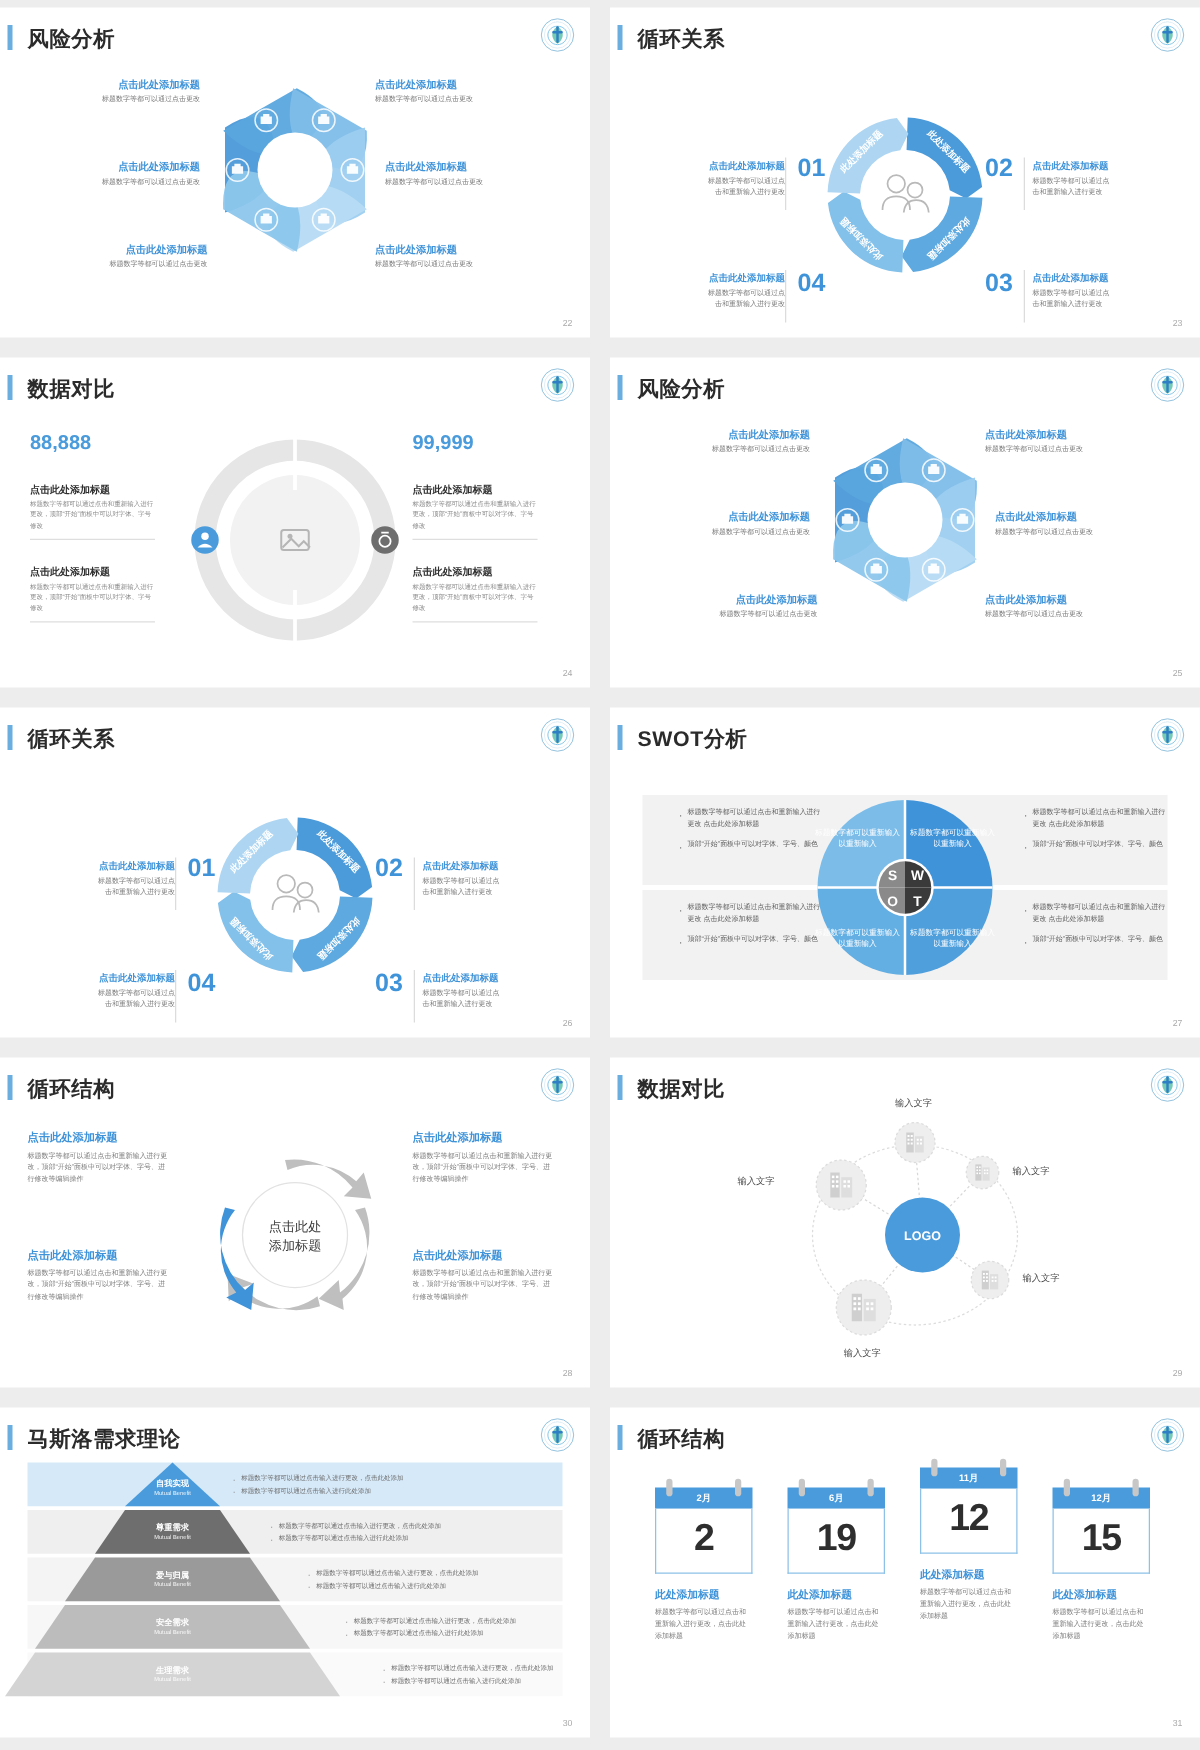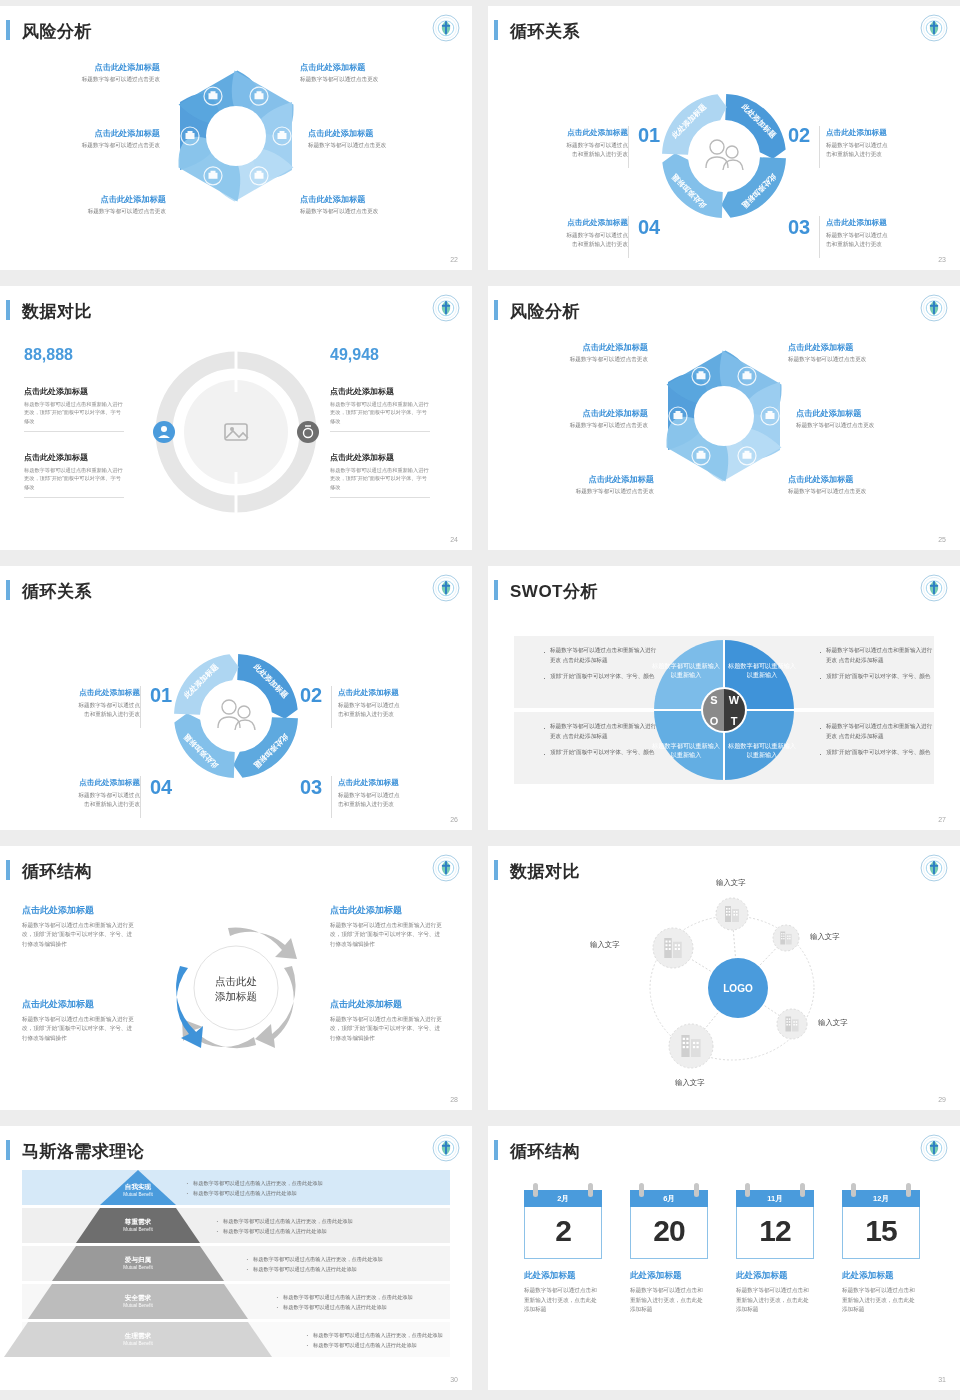--- a/index.html
+++ b/index.html
@@ -235,21 +235,21 @@
     <path d="M20 10c4 3 6 6 6 10s-3 8-6 10c-3-2-6-6-6-10s2-7 6-10z" fill="#5ec2a8" opacity=".85"></path>
     <rect x="18.6" y="10" width="2.8" height="19" rx="1.2" fill="#2f7fc4"></rect>
     <rect x="14" y="15.5" width="12" height="2.8" rx="1.2" fill="#2f7fc4"></rect>
     <g fill="#6aa9cf" font-size="2.6" font-family="DejaVu Sans">
       <text x="20" y="5.3" text-anchor="middle">· · · · ·</text>
     </g>
   </svg>
       </span>
   <div class="pagenum">24</div>
       <div class="dc-num" style="left:24px;top:60px">88,888</div>
-      <div class="dc-num" style="left:330px;top:60px">49,948</div>
+      <div class="dc-num" style="left:330px;top:60px">99,999</div>
       <div class="dc-block" style="left:24px;top:100px">
       <div class="h">点击此处添加标题</div>
       <div class="s">标题数字等都可以通过点击和重新输入进行更改，顶部“开始”面板中可以对字体、字号修改</div>
       <div class="rule"></div>
       </div>
       <div class="dc-block" style="left:24px;top:166px">
       <div class="h">点击此处添加标题</div>
       <div class="s">标题数字等都可以通过点击和重新输入进行更改，顶部“开始”面板中可以对字体、字号修改</div>
       <div class="rule"></div>
       </div>
@@ -772,25 +772,25 @@
       <div class="ring-r"></div>
       <div class="hd">2月</div>
       <div class="bd">2</div>
       <div class="tl-h">此处添加标题</div>
       <div class="tl-s">标题数字等都可以通过点击和重新输入进行更改，点击此处添加标题</div>
     </div>
       <div class="cal" style="left:142px;top:64px">
       <div class="ring-l"></div>
       <div class="ring-r"></div>
       <div class="hd">6月</div>
-      <div class="bd">20</div>
+      <div class="bd">19</div>
       <div class="tl-h">此处添加标题</div>
       <div class="tl-s">标题数字等都可以通过点击和重新输入进行更改，点击此处添加标题</div>
     </div>
-      <div class="cal" style="left:248px;top:64px">
+      <div class="cal" style="left:248px;top:48px">
       <div class="ring-l"></div>
       <div class="ring-r"></div>
       <div class="hd">11月</div>
       <div class="bd">12</div>
       <div class="tl-h">此处添加标题</div>
       <div class="tl-s">标题数字等都可以通过点击和重新输入进行更改，点击此处添加标题</div>
     </div>
       <div class="cal" style="left:354px;top:64px">
       <div class="ring-l"></div>
       <div class="ring-r"></div>

